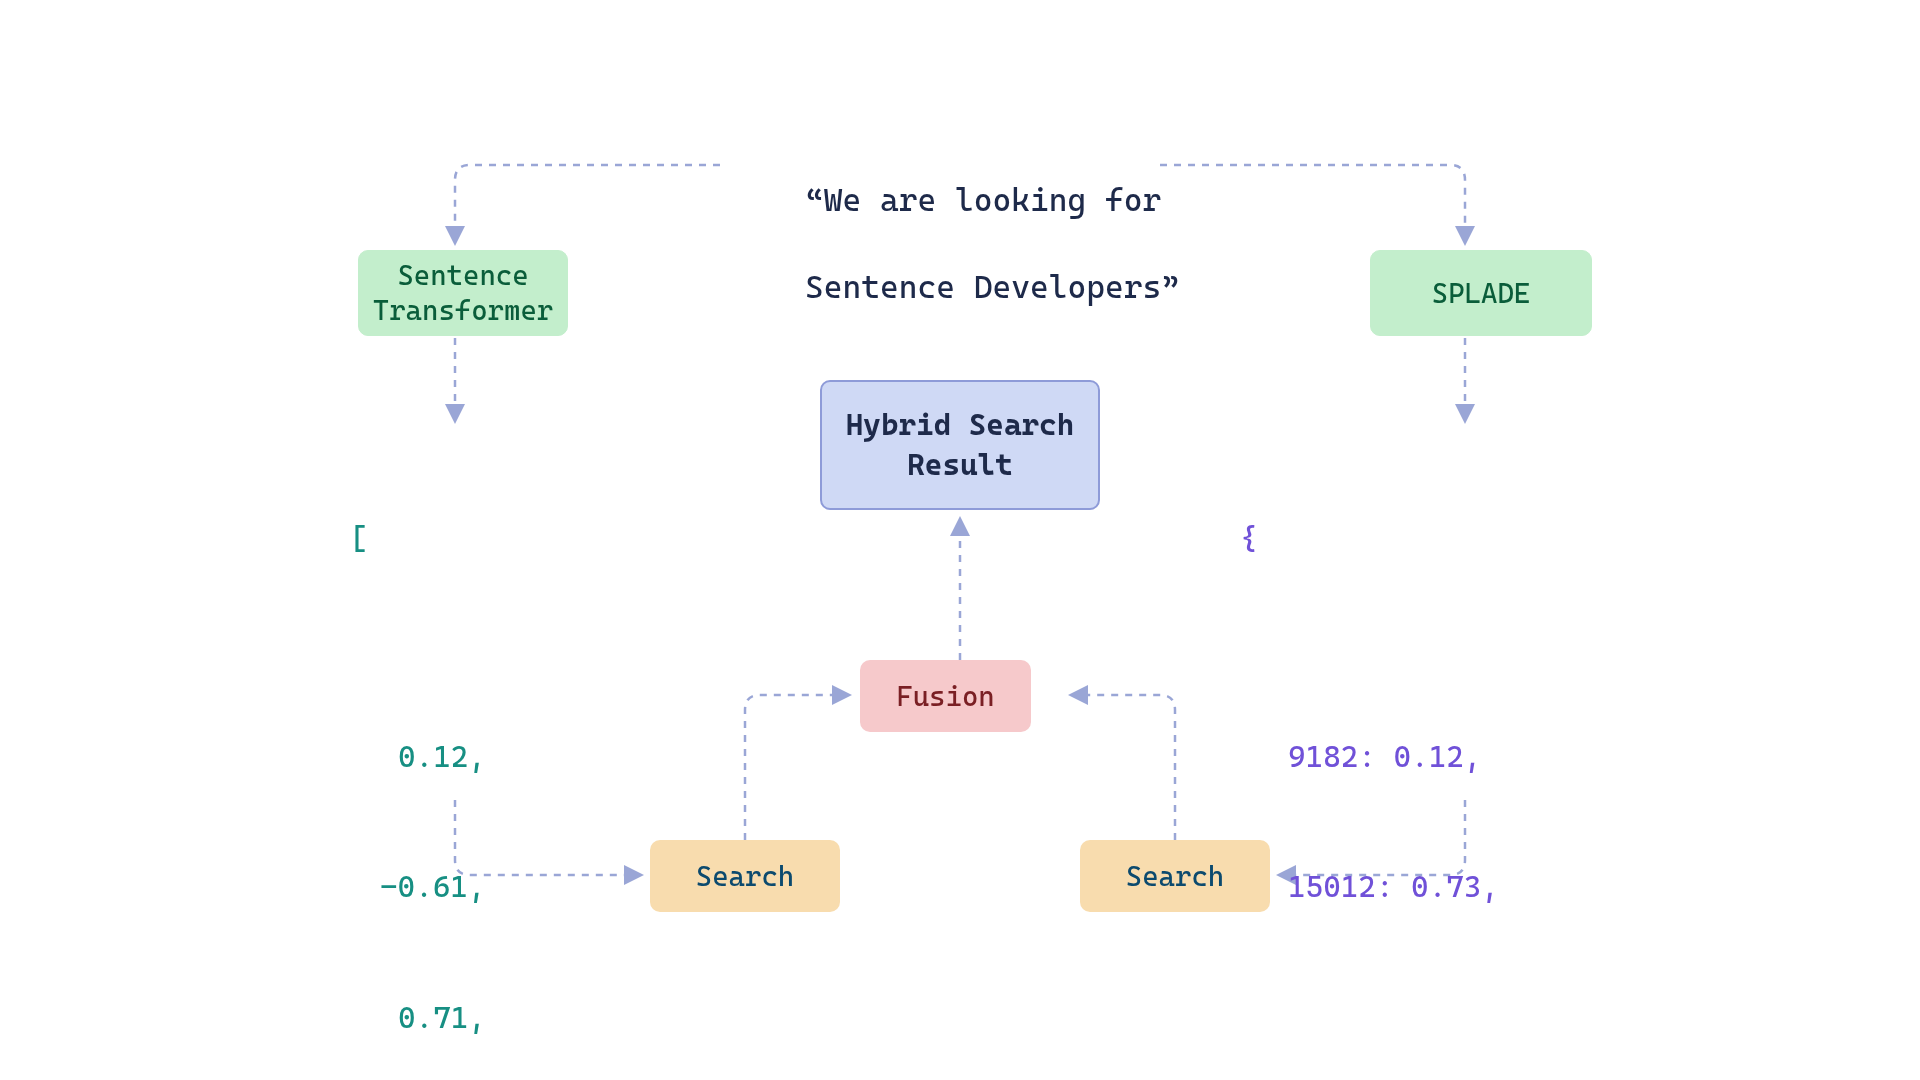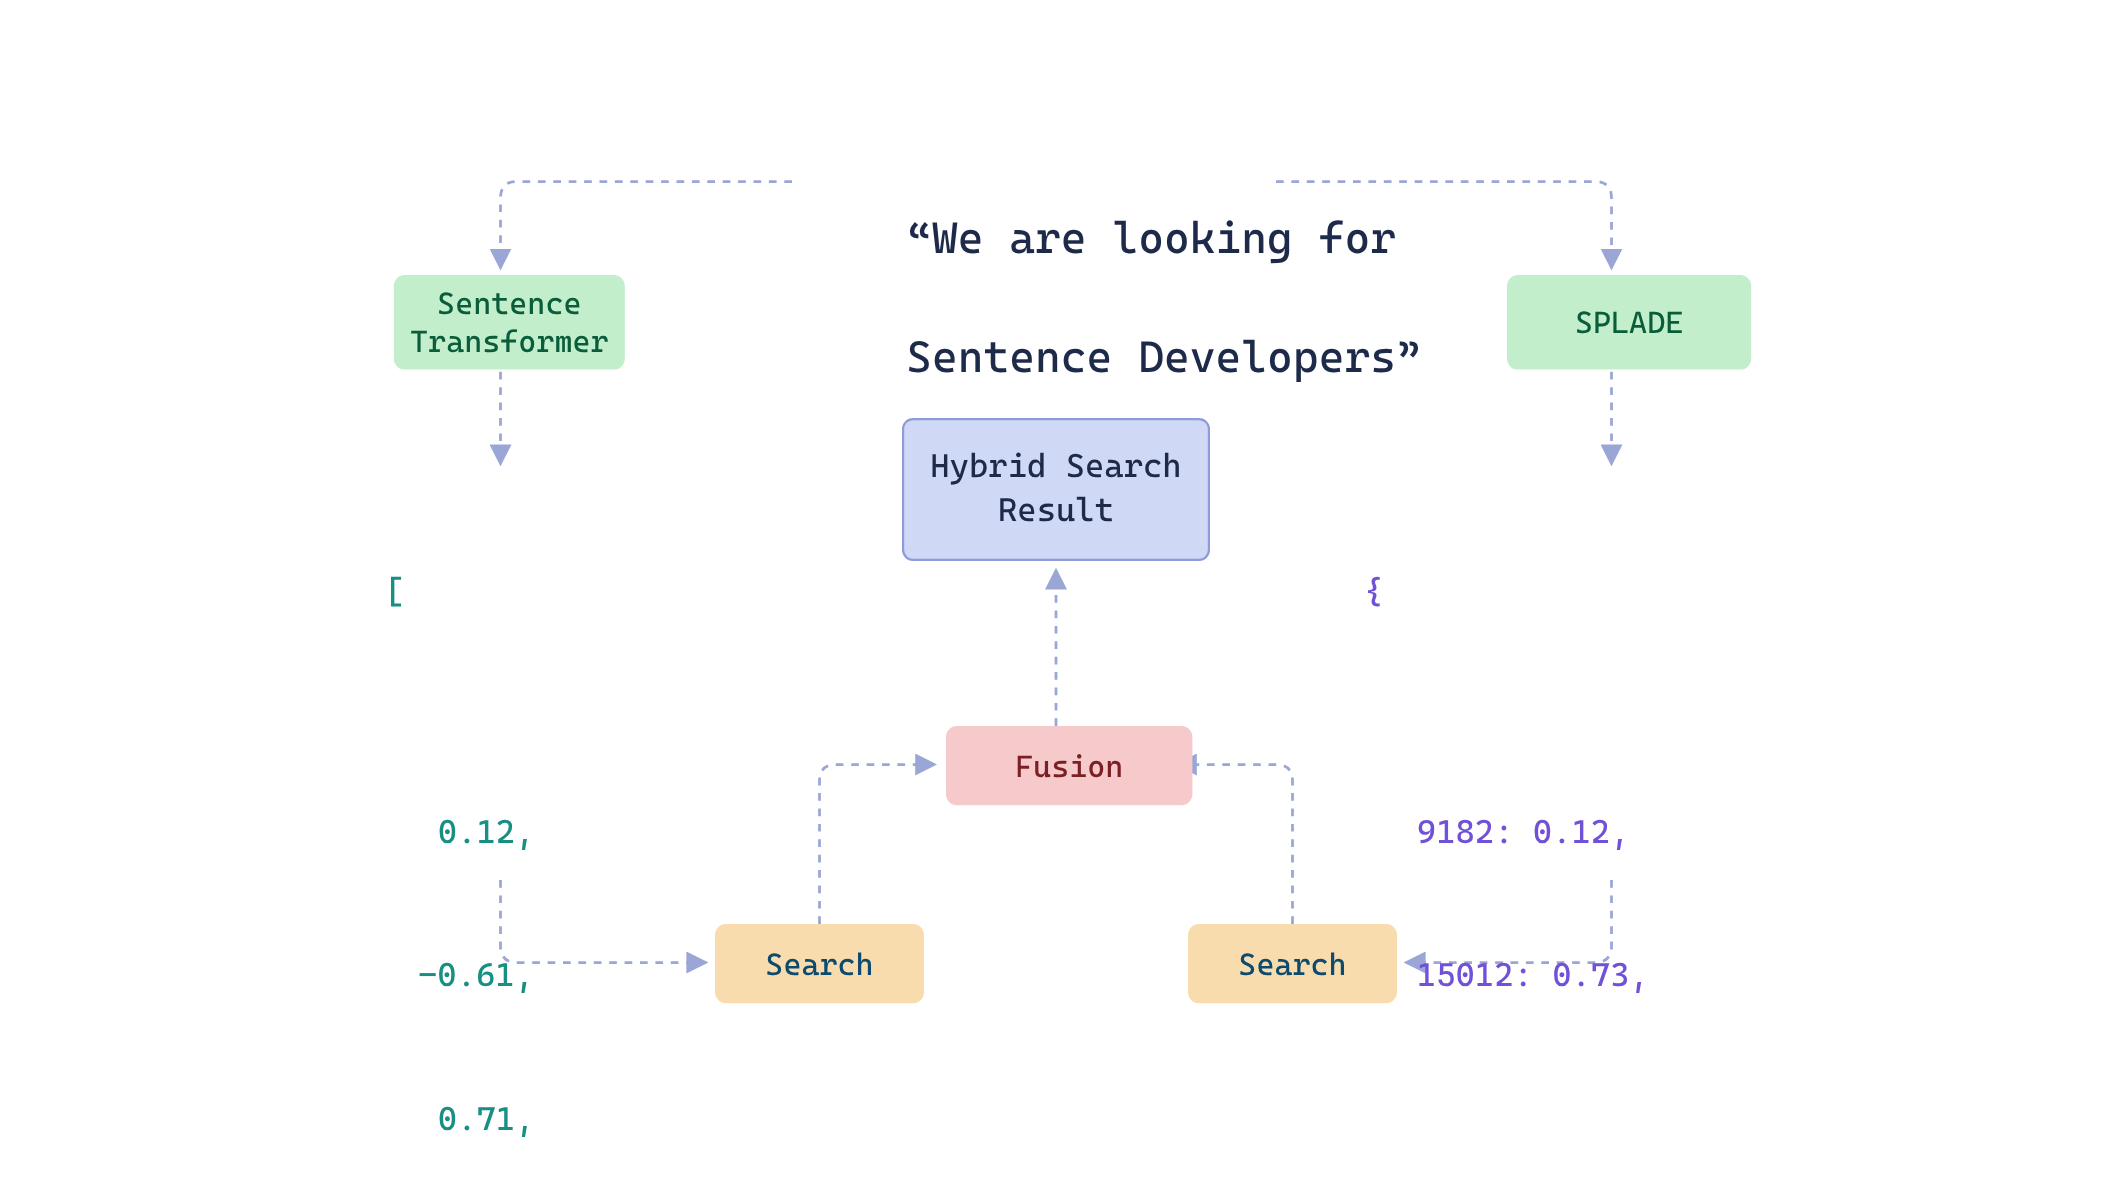--- a/index.html
+++ b/index.html
@@ -23,36 +23,37 @@
     position: absolute;
     border-radius: 10px;
     display: flex;
     align-items: center;
     justify-content: center;
     text-align: center;
     font-size: 28px;
   }
   .query-text {
     position: absolute;
-    font-size: 40px;
+    font-size: 32px;
     color: #1e2a4a;
     text-align: center;
     line-height: 1.35;
     white-space: pre;
     font-weight: 500;
   }
   .box-green {
     background: #c3eecc;
     color: #0a5d3a;
     border: 1px solid #c3eecc;
   }
   .box-blue {
     background: #cfd9f5;
     color: #1e2a4a;
     border: 2px solid #8e9bd8;
+    font-weight: bold;
   }
   .box-pink {
     background: #f6c9cb;
     color: #7a1f24;
   }
   .box-orange {
     background: #f8dcae;
     color: #0c4a6e;
   }
   .code-teal {
@@ -143,19 +144,19 @@
       
       
       
     </div>
     
   </div>
 
   <div class="node box-blue" style="left:620px; top:260px; width:280px; height:130px; white-space:pre; line-height:1.35; font-size:30px;">Hybrid Search
 Result</div>
 
-  <div class="node box-pink" style="left:660px; top:540px; width:224px; height:72px;text-align:right;">Fusion</div>
+  <div class="node box-pink" style="left:660px; top:540px; width:171px; height:72px;text-align:right;">Fusion</div>
 
   <div class="node box-orange" style="left:450px; top:720px; width:190px; height:72px;">Search</div>
 
   <div class="node box-orange" style="left:880px; top:720px; width:190px; height:72px;">Search</div>
 
 </div>
 
 </body></html>

